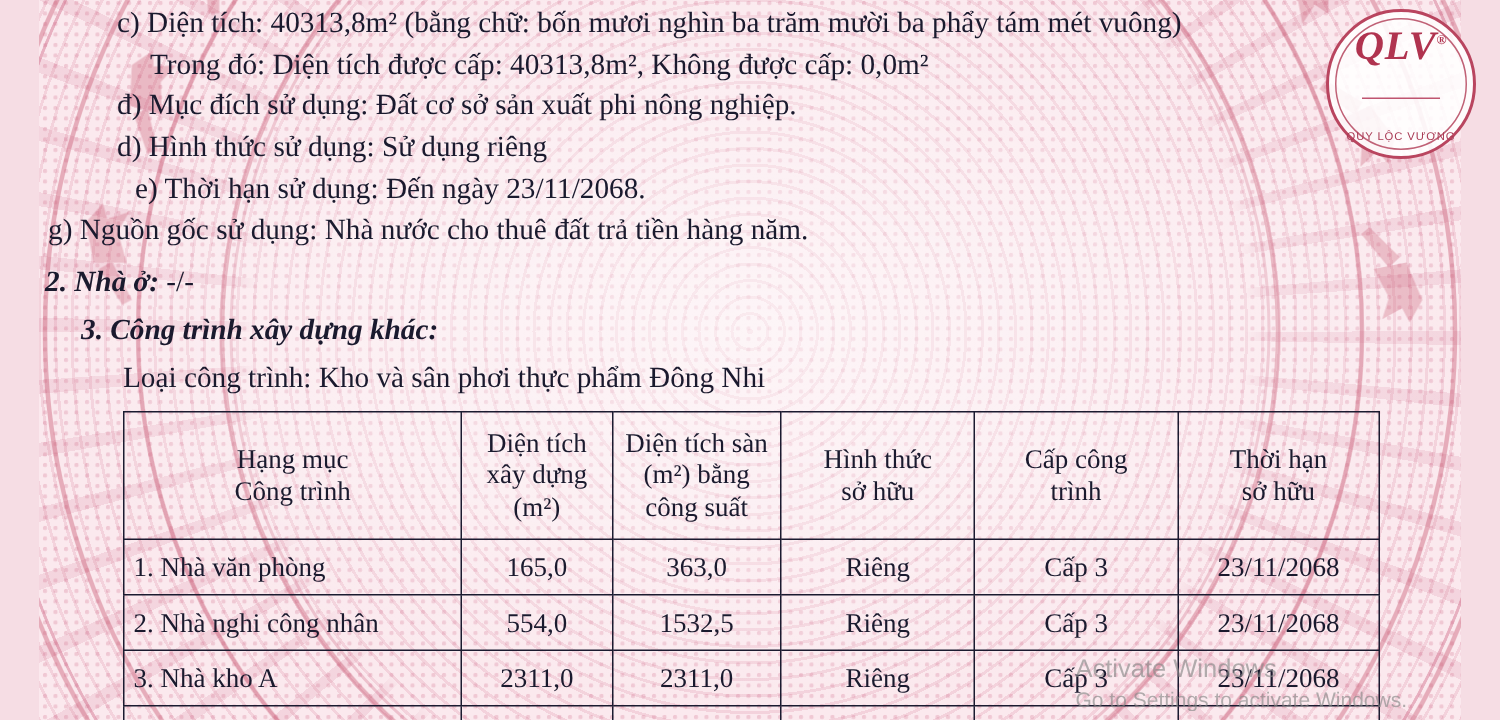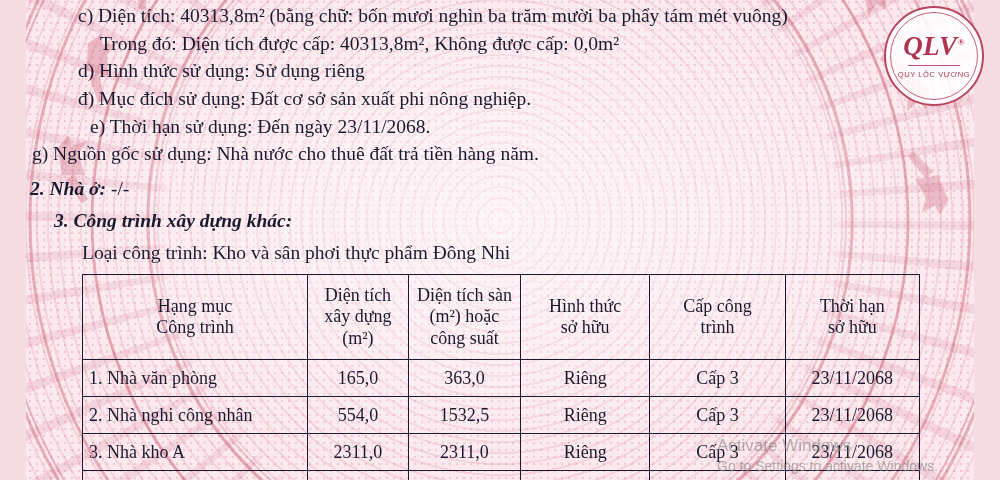--- a/index.html
+++ b/index.html
@@ -118,21 +118,21 @@
     z-index: 6;
   }
   .logo-inner {
     width: 86px; height: 86px;
     border-radius: 50%;
     border: 1px solid #c06176;
     display: flex;
     flex-direction: column;
     align-items: center;
     justify-content: center;
-    gap: 2px;
+    gap: 18px;
   }
   .logo-mark {
     font-family: "Liberation Serif", serif;
     font-weight: bold;
     font-style: italic;
     font-size: 27px;
     color: #b0334f;
     letter-spacing: .5px;
     line-height: 1;
     position: relative;
@@ -322,22 +322,22 @@
     </div>
     <div class="logo-rule"></div>
     <div class="logo-sub">QUY LỘC VƯƠNG</div>
   </div>
 </div>
 
 <div class="doc">
 
   <div class="line l-c">c) Diện tích: 40313,8m² (bằng chữ: bốn mươi nghìn ba trăm mười ba phẩy tám mét vuông)</div>
   <div class="line l-trong">Trong đó: Diện tích được cấp: 40313,8m²,          Không được cấp: 0,0m²</div>
+  <div class="line l-dd">đ) Mục đích sử dụng: Đất cơ sở sản xuất phi nông nghiệp.</div>
   <div class="line l-d">d) Hình thức sử dụng: Sử dụng riêng</div>
-  <div class="line l-dd">đ) Mục đích sử dụng: Đất cơ sở sản xuất phi nông nghiệp.</div>
   <div class="line l-e">e) Thời hạn sử dụng: Đến ngày 23/11/2068.</div>
   <div class="line l-g">g) Nguồn gốc sử dụng: Nhà nước cho thuê đất trả tiền hàng năm.</div>
 
   <div class="line l-2 gap-2">
     <span class="heading-b">2.</span>
     <span class="heading-b">Nhà ở:</span>
     <span>-/-</span>
   </div>
 
   <div class="line l-3 gap-3">
@@ -356,21 +356,21 @@
           <div>Hạng mục</div>
           <div>Công trình</div>
         </th>
         <th class="c-xd">
           <div>Diện tích</div>
           <div>xây dựng</div>
           <div>(m²)</div>
         </th>
         <th class="c-san">
           <div>Diện tích sàn</div>
-          <div>(m²) hoặc</div>
+          <div>(m²) bằng</div>
           <div>công suất</div>
         </th>
         <th class="c-ht">
           <div>Hình thức</div>
           <div>sở hữu</div>
         </th>
         <th class="c-cap">
           <div>Cấp công</div>
           <div>trình</div>
         </th>

